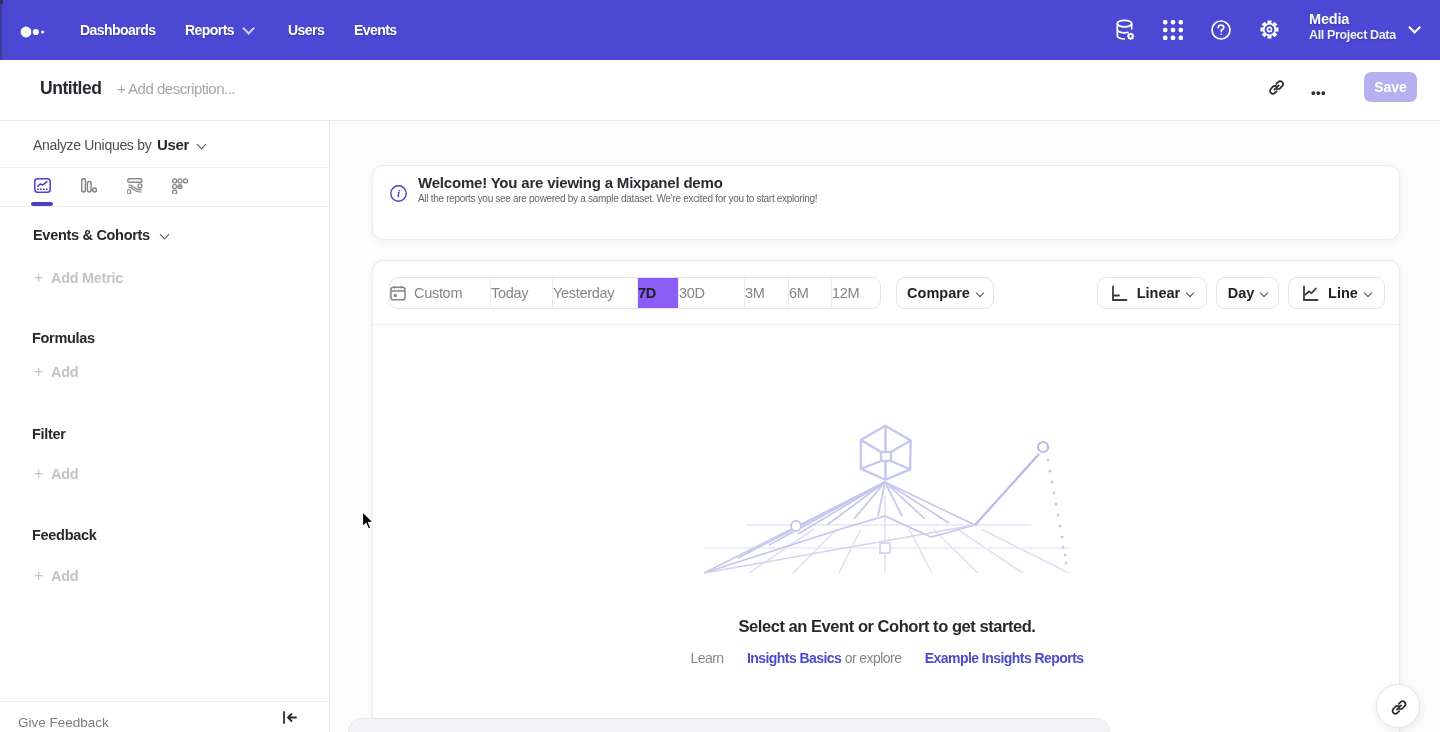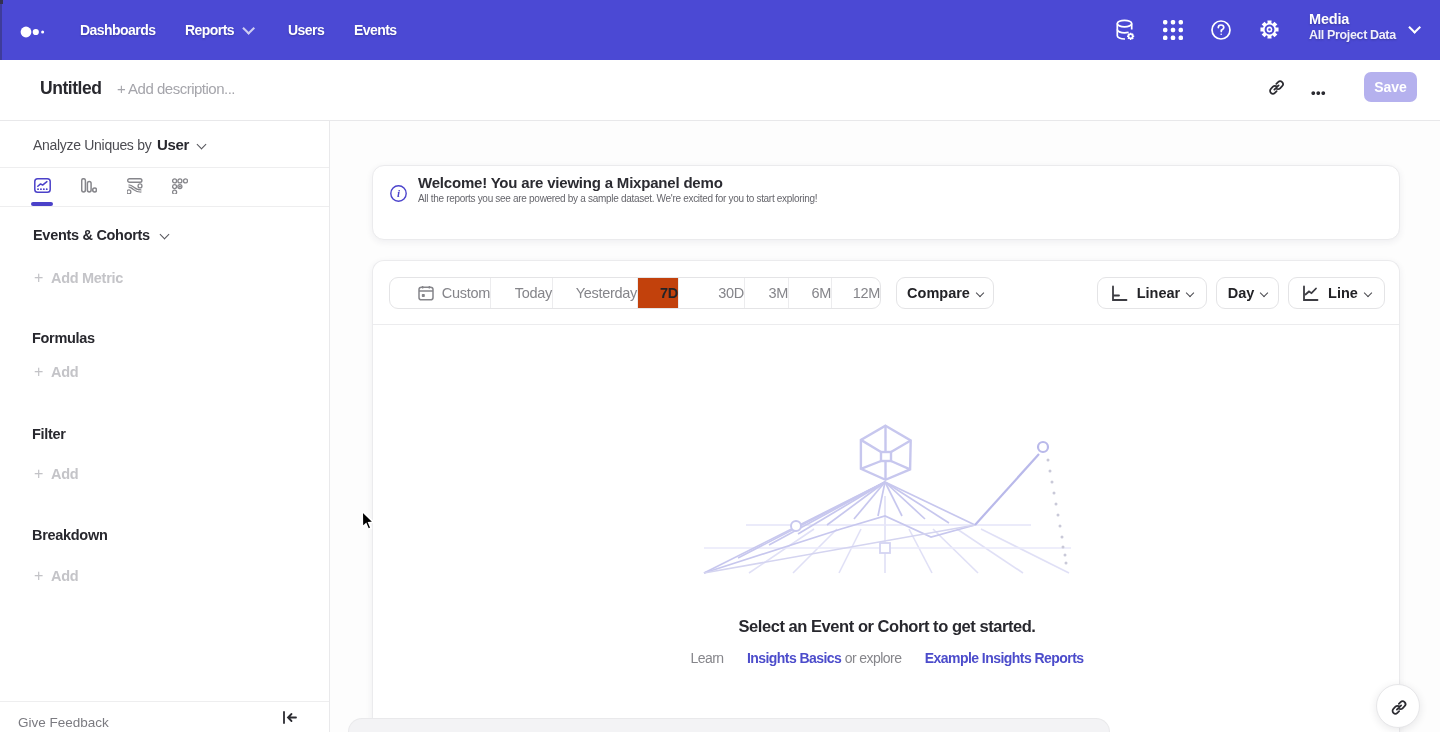--- a/index.html
+++ b/index.html
@@ -54,23 +54,23 @@
 #banner .t1 { position:absolute; left:45px; top:8px; letter-spacing:-.2px; font-size:15px; font-weight:700; color:#2b2b31; }
 #banner .t2 { position:absolute; left:45px; top:27px; letter-spacing:-.3px; font-size:10px; color:#66666c; }
 #vds { position:absolute; left:865px; top:16px; width:142px; height:31px; border:1px solid #dededf;
   border-radius:8px; background:#fff; }
 #vds span { position:absolute; left:43px; top:7px; font-size:14px; font-weight:700; color:#28282e; white-space:nowrap; letter-spacing:-.35px; }
 #chartcard { left:42px; top:139px; width:1028px; height:500px; border-radius:12px 12px 0 0; border-bottom:none; }
 #ctr { position:absolute; left:0; top:0; width:100%; height:64px; border-bottom:1px solid #ececee; }
 #seg { position:absolute; left:16px; top:16px; height:32px; border:1px solid #e4e4e6; border-radius:9px;
   display:flex; align-items:stretch; overflow:hidden; background:#fff;}
 #seg .s { line-height:30px; font-size:14.5px; color:#85858a; font-weight:400; letter-spacing:-.3px;
-  border-right:1px solid #ececee; text-align:right; }
+  border-right:1px solid #ececee; text-align:left; }
 #seg .s:last-child { border-right:none; }
-#seg .sel { background:#c2410c; color:#232327; font-weight:700; }
+#seg .sel { background:#8b5cf6; color:#232327; font-weight:700; }
 .pillbtn { position:absolute; top:16px; height:32px; border:1px solid #e4e4e6; border-radius:9px; background:#fff;
   font-size:14.5px; font-weight:700; color:#232327; line-height:30px; text-align:center;}
 .bchev { display:inline-block; width:6px; height:6px; border-right:1.8px solid #4a4a50; border-bottom:1.8px solid #4a4a50;
   transform:rotate(45deg); position:relative; top:-2.5px; margin-left:7px;}
 #empty-head { position:absolute; left:0; top:356px; width:1028px; text-align:center;
   font-size:16.5px; font-weight:700; color:#28282e; letter-spacing:-.45px; }
 #empty-sub { position:absolute; left:0; top:389px; width:1028px; text-align:center; font-size:14px; color:#86868b; letter-spacing:-.55px; }
 #empty-sub b { color:#4c4ccb; font-weight:700;margin-left:20px; }
 #graysheet { position:absolute; left:18px; top:597px; width:762px; height:14px; background:#f3f3f5;
   border-radius:26px 26px 0 0; border:1px solid #e9e9eb; border-bottom:none;}
@@ -171,21 +171,21 @@
         <circle cx="7.9" cy="8.6" r=".45" fill="#86868b"></circle>
       <circle cx="2.6" cy="14.2" r="2"></circle>
     </svg>
   </div>
   <div class="sec-h" style="position:absolute;left:33px;top:106px;">Events &amp; Cohorts<span class="chev-d" style="margin-left:11px"></span></div>
   <div class="add-g" style="position:absolute;left:34px;top:148px;"><span class="plus">+</span>Add Metric</div>
   <div class="sec-h" style="position:absolute;left:32px;top:209px;">Formulas</div>
   <div class="add-g" style="position:absolute;left:34px;top:242px;"><span class="plus">+</span>Add</div>
   <div class="sec-h" style="position:absolute;left:32px;top:305px;">Filter</div>
   <div class="add-g" style="position:absolute;left:34px;top:344px;"><span class="plus">+</span>Add</div>
-  <div class="sec-h" style="position:absolute;left:32px;top:406px;">Breakdown</div>
+  <div class="sec-h" style="position:absolute;left:32px;top:406px;">Feedback</div>
   <div class="add-g" style="position:absolute;left:34px;top:446px;"><span class="plus">+</span>Add</div>
   <div id="sfoot">
     <div class="gf">Give Feedback</div>
     <svg class="abs" style="left:283px;top:9px" width="14" height="13" viewBox="0 0 14 13" fill="none" stroke="#2b2b31" stroke-width="1.8" stroke-linecap="round">
       <path d="M1 1 V12 M13 6.5 H5 M8.5 3 L5 6.5 L8.5 10"></path>
     </svg>
   </div>
 </div>
 
 <div id="main">

